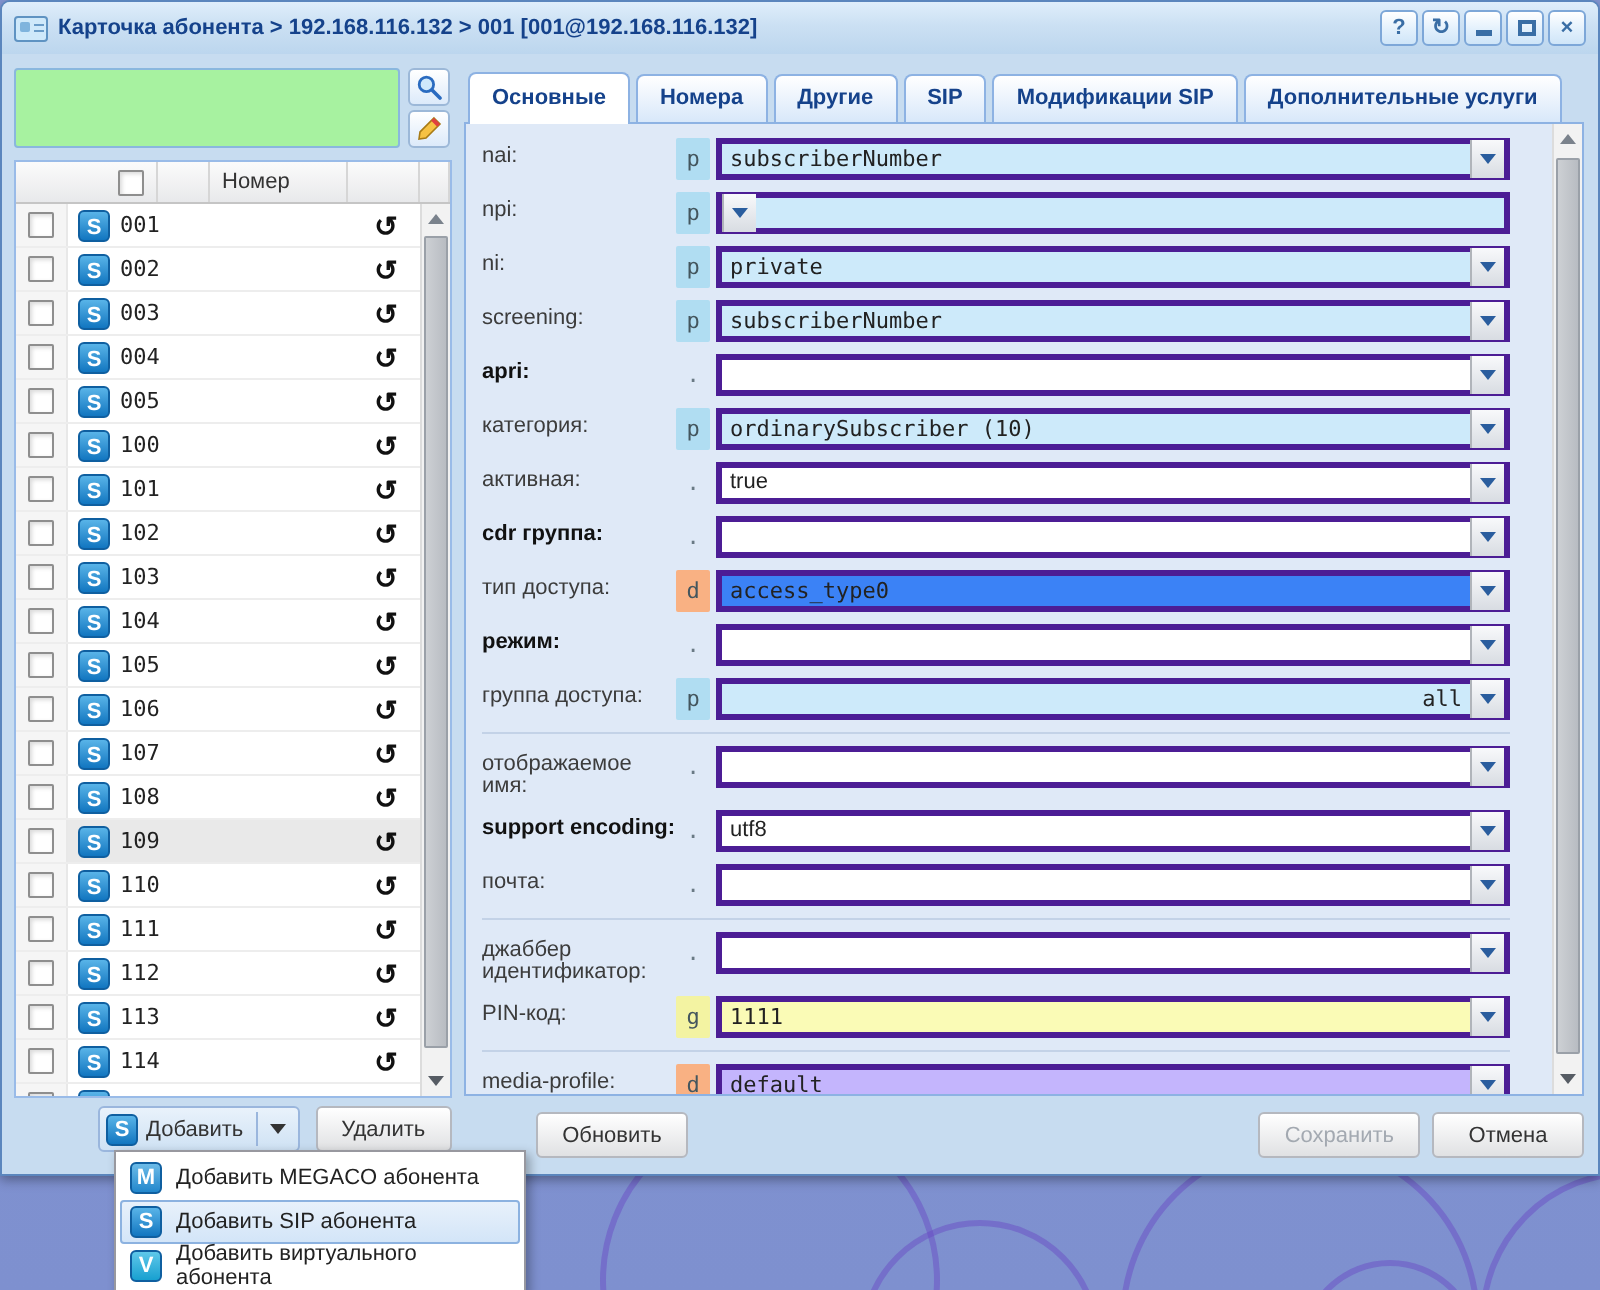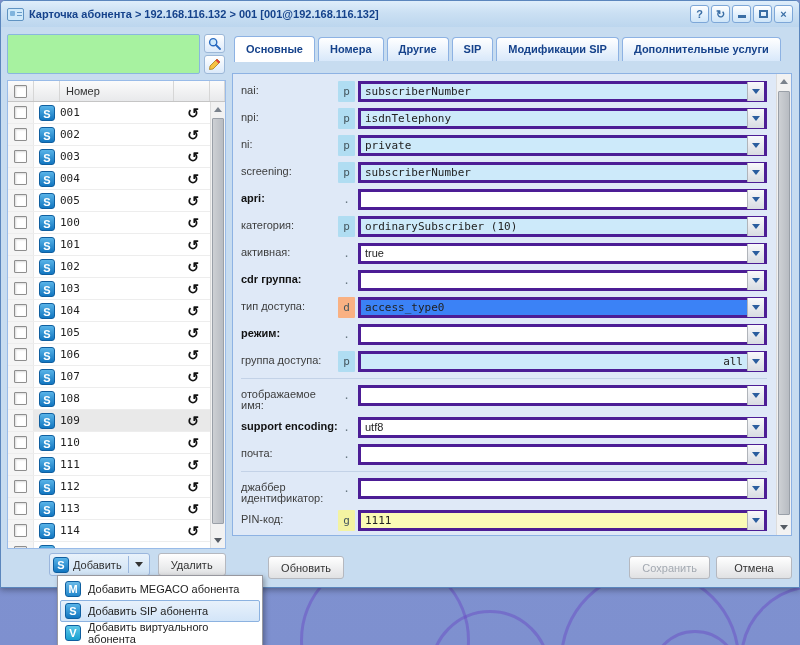--- a/index.html
+++ b/index.html
@@ -43,21 +43,21 @@
   .green-box { flex:1; height:40px; background:#a7f2a0; border:1px solid #8ab7de; border-radius:2px; }
   .mini-btns { width:22px; display:flex; flex-direction:column; gap:2px; flex:none; }
   .mini-btn { width:21px; height:19px; border:1px solid #9cb8d8; border-radius:3px;
               background:linear-gradient(180deg,#ffffff,#dceafa); display:flex;
               align-items:center; justify-content:center; cursor:pointer; }
 
   .list-wrap { flex:1; background:#fff; border:1px solid #99bbe8; position:relative;
                overflow:hidden; margin-top:0; }
   .list-header { position:absolute; left:0; top:0; right:0; height:21px;
                  background:linear-gradient(180deg,#fbfbfb,#e8e9eb);
-                 border-bottom:1px solid #c5c5c5; display:flex; align-items:flex-start; z-index:2; }
+                 border-bottom:1px solid #c5c5c5; display:flex; align-items:flex-start; z-index:2;padding-left:45px; }
   .list-header .hc { height:100%; display:flex; align-items:center; border-right:1px solid #d6d6d6; }
   .hc-check { width:26px; justify-content:center; }
   .hc-icon  { width:26px; }
   .hc-num   { flex:1; padding-left:6px; color:#333; }
   .hc-hist  { width:36px; }
   .hc-sb    { width:15px; border-right:none; }
   .list-body { position:absolute; left:0; top:21px; right:15px; bottom:0; overflow:hidden; }
   .lrow { height:22px; display:flex; align-items:center; border-bottom:1px solid #ededed; background:#fff; }
   .lrow.sel { background:#e9e9e9; }
   .lcheck { width:26px; height:100%; display:flex; align-items:center; justify-content:center;
@@ -98,31 +98,31 @@
   .split-btn .s-ico { width:16px; height:16px; border-radius:3px;
                       background:linear-gradient(180deg,#59b4e8,#1276c0); border:1px solid #0f5fa0;
                       color:#fff; font-weight:bold; font-size:11px; line-height:15px; text-align:center; }
   .split-btn .lbl { color:#333; }
   .split-sep { width:1px; height:17px; background:#9ab6dd; margin:0 2px; }
   .caret { width:0; height:0; border-left:4px solid transparent; border-right:4px solid transparent;
            border-top:5px solid #333; margin-right:2px; }
 
   
   .right-panel { position:absolute; left:231px; top:7px; right:7px; bottom:7px;
-                 display:flex; flex-direction:column;gap:12px; }
+                 display:flex; flex-direction:column; }
   .tabstrip { height:27px; flex:none; display:flex; align-items:flex-end; gap:3px; padding-left:2px; }
   .tab { height:24px; padding:0 11px; border:1px solid #8db2e3; border-bottom:none;
          border-radius:4px 4px 0 0; background:linear-gradient(180deg,#ffffff,#d8e8fa);
          color:#15428b; font-weight:bold; font-size:11px; line-height:22px; cursor:pointer;
          white-space:nowrap; }
   .tab.active { background:#ffffff; height:26px; line-height:24px; position:relative; z-index:2;
                 margin-bottom:-1px; }
   .form-region { flex:1; border:1px solid #8db2e3; background:#dfe9f7; position:relative;
                  overflow:hidden; }
-  .form-rows { position:absolute; left:0; top:0; right:16px; bottom:0; padding:7px 8px 0 8px;
+  .form-rows { position:absolute; left:0; top:0; right:16px; bottom:0; padding:7px 20px 0 8px;
                overflow:hidden; }
   .frow { display:flex; align-items:flex-start; margin-bottom:6px; min-height:21px; }
   .flabel { width:97px; flex:none; color:#3c3c3c; padding-top:4px; line-height:11px;
             overflow-wrap:break-word; }
   .flabel.bold { font-weight:bold; color:#111; }
   .fmarker { width:17px; height:21px; flex:none; text-align:center; line-height:21px;
              font-family:"DejaVu Sans Mono", monospace; font-size:11px; color:#44565e;
              margin-right:3px; border-radius:1px; }
   .fmarker.dot { color:#6a7a85; background:transparent; }
   .fcombo { flex:1; height:21px; border:3px solid #4c1d95; background:#fff; display:flex;
@@ -424,21 +424,20 @@
                   <span class="fvalue mono" style="background: transparent;">subscriberNumber</span>
                   <span class="farrow">
                     <i class="tri"></i>
                   </span>
                 </div>
               </div>
               <div class="frow">
                 <label class="flabel">npi:</label>
                 <span class="fmarker" style="background: rgb(176, 221, 242);">p</span>
                 <div class="fcombo" style="background: rgb(205, 234, 250);">
-                  <span class="fvalue mono" style="background: transparent;">isdnTelephony</span>
                   <span class="farrow">
                     <i class="tri"></i>
                   </span>
                 </div>
               </div>
               <div class="frow">
                 <label class="flabel">ni:</label>
                 <span class="fmarker" style="background: rgb(176, 221, 242);">p</span>
                 <div class="fcombo" style="background: rgb(205, 234, 250);">
                   <span class="fvalue mono" style="background: transparent;">private</span>

